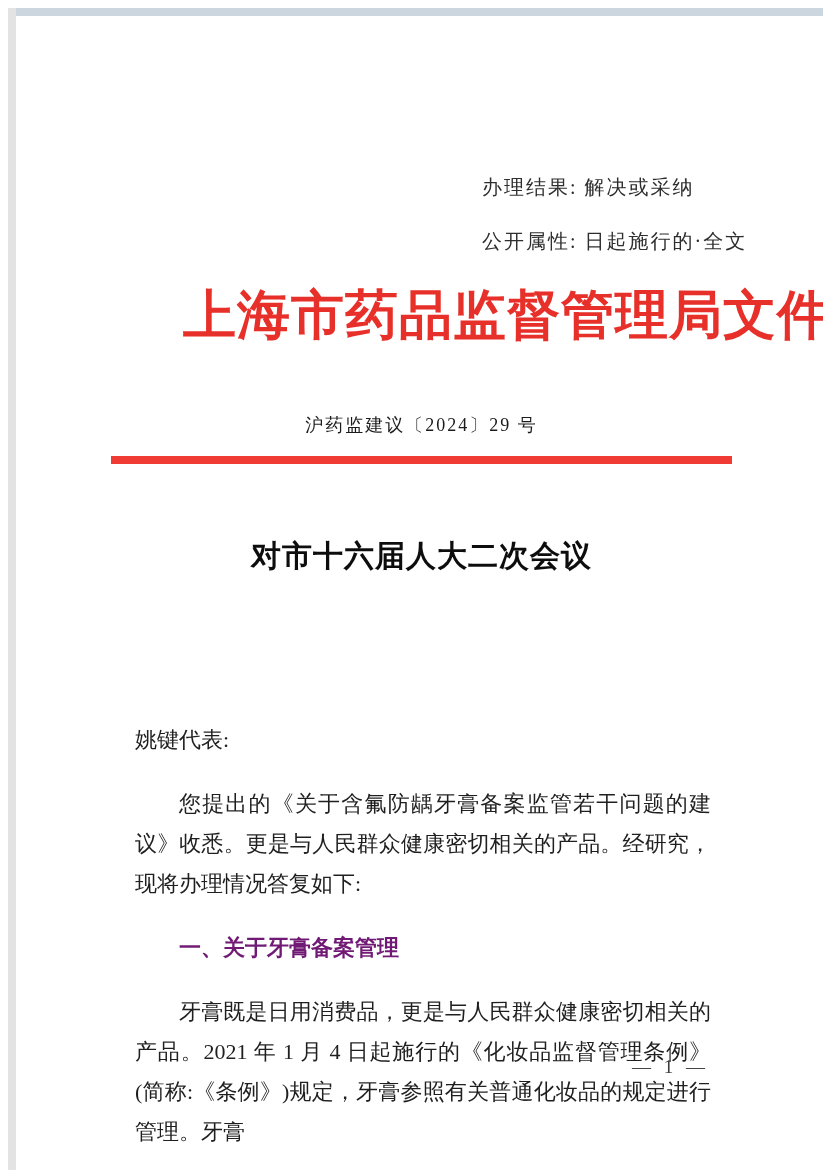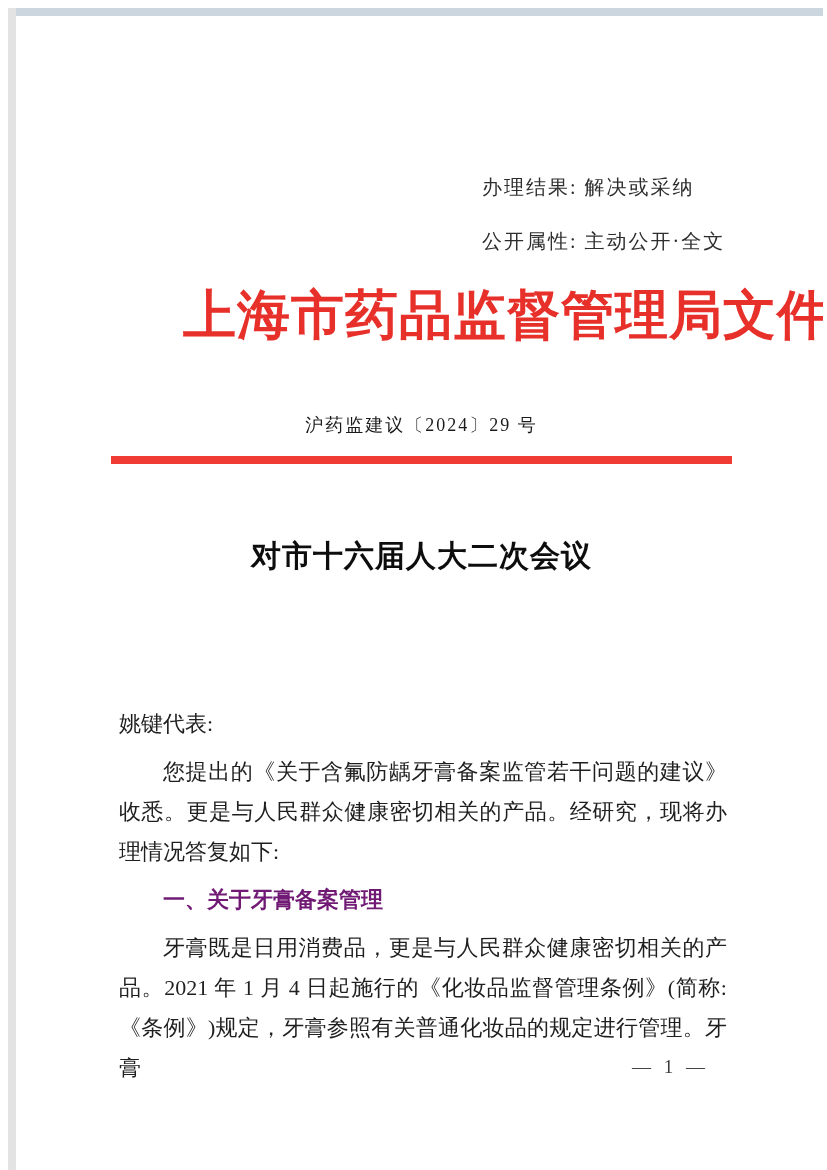--- a/index.html
+++ b/index.html
@@ -84,21 +84,21 @@
   .letter-body {
     position: absolute;
     top: 688px;
     left: 103px;
     width: 624px;
     font-size: 22px;
     line-height: 40px;
     color: var(--ink);
     text-align: justify;
   }
-  .letter-body p { margin: 0; }
+  .letter-body p { margin: 16px; }
   .para { text-indent: 2em; }
   .section-heading {
     font-weight: bold;
     font-family: "Liberation Sans", "DejaVu Sans", sans-serif;
     color: #701a75;
   }
 
   .pagenum {
     position: absolute;
     top: 1044px;
@@ -113,21 +113,21 @@
 
 <div class="page">
 
   <div class="edge-top"></div>
   <div class="edge-right"></div>
   <div class="edge-bottom"></div>
   <div class="edge-left"></div>
 
   <div class="meta">
     <div>办理结果: 解决或采纳</div>
-    <div>公开属性: 主动公开·全文</div>
+    <div>公开属性: 日起施行的·全文</div>
   </div>
 
   <h1 class="agency">上海市药品监督管理局文件</h1>
 
   <div class="docnum">沪药监建议〔2024〕29 号</div>
 
   <div class="rule"></div>
 
   <div class="doc-title">
     <div>对市十六届人大二次会议</div>

